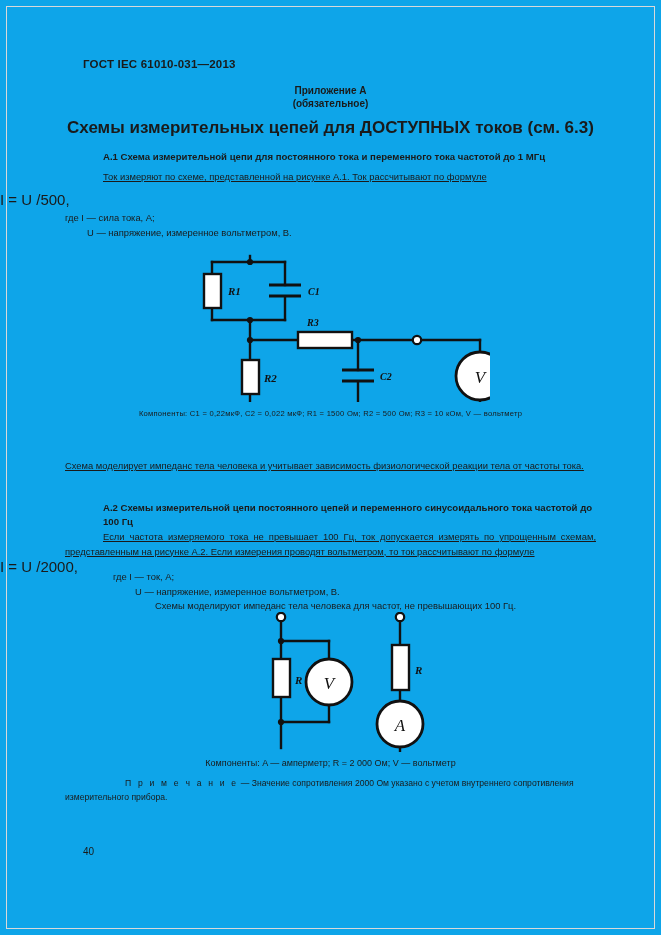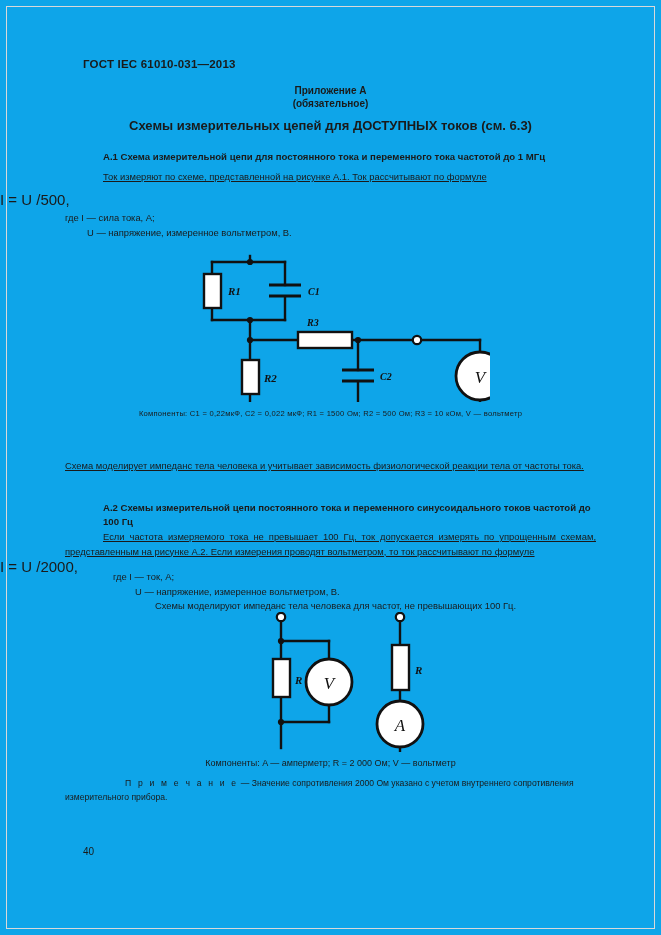--- a/index.html
+++ b/index.html
@@ -59,21 +59,21 @@
     color: #1a1a1a;
   }
   .annex-kind {
     top: 98px;
     font-size: 10px;
     font-weight: bold;
     color: #1a1a1a;
   }
   .annex-title {
     top: 118px;
-    font-size: 13px;
+    font-size: 17px;
     font-weight: bold;
     color: #1a1a1a;
   }
 
   .sec-head {
     position: absolute;
     font-size: 9.6px;
     font-weight: bold;
     color: #1a1a1a;
     line-height: 14px;
@@ -242,21 +242,21 @@
         <circle cx="60" cy="68" r="3.1" fill="#111111"></circle>
       </svg>
     </div>
 
     <div class="components" style="top:409px;">Компоненты: C1 = 0,22мкФ, C2 = 0,022 мкФ; R1 = 1500 Ом; R2 = 500 Ом; R3 = 10 кОм, V — вольтметр</div>
 
 
     <div class="para" style="left:65px; top:459px; width:531px;">Схема моделирует импеданс тела человека и учитывает зависимость физиологической реакции тела от частоты тока.</div>
 
     <div class="sec-head" style="left:103px; top:501px; width:495px;">
-      <span>А.2 Схемы измерительной цепи постоянного тока и переменного синусоидального токов частотой до</span>
+      <span>А.2 Схемы измерительной цепи постоянного цепей и переменного синусоидального тока частотой до</span>
       <span>100 Гц</span>
     </div>
 
     <div class="para" style="left:65px; top:530px; width:531px; text-indent:38px;">Если частота измеряемого тока не превышает 100 Гц, ток допускается измерять по упрощенным схемам, представленным на рисунке А.2. Если измерения проводят вольтметром, то ток рассчитывают по формуле</div>
 
     <div class="formula" style="top:558px;">I = U /2000,</div>
 
     <div class="where" style="left:65px; top:570px; width:500px;margin-left:48px;">
       <span>где</span>
       <span>I — ток, А;</span><br>

